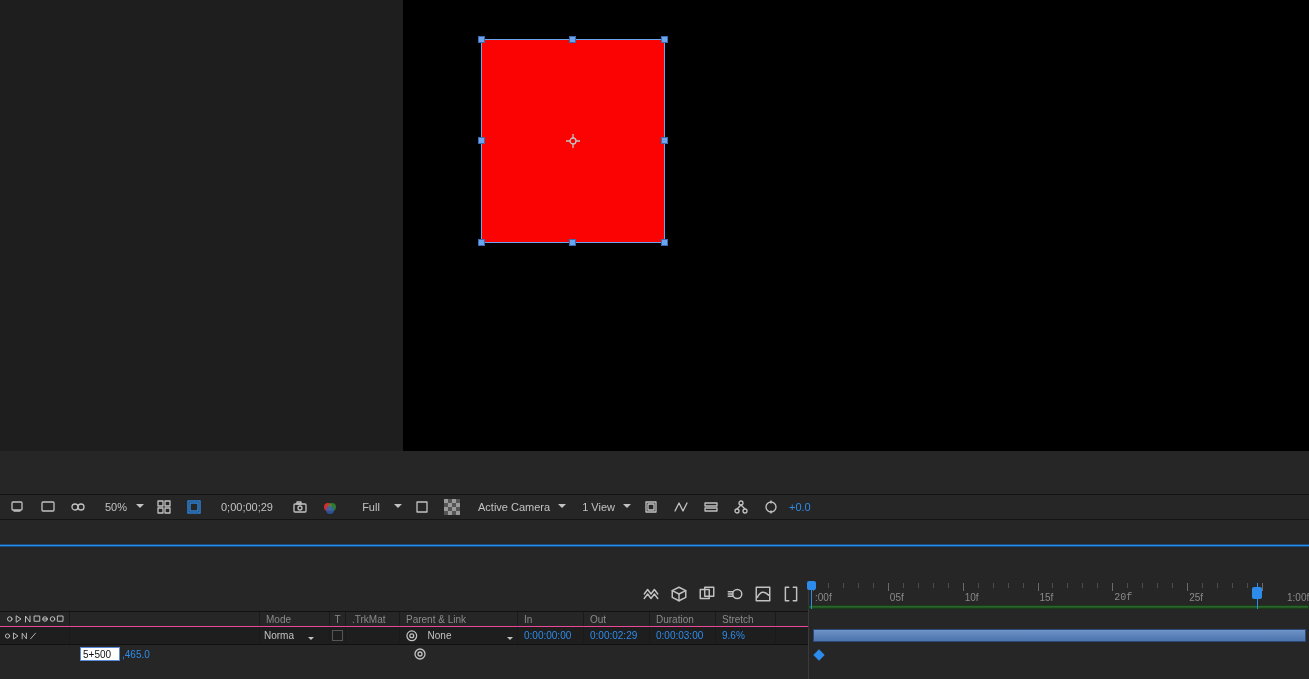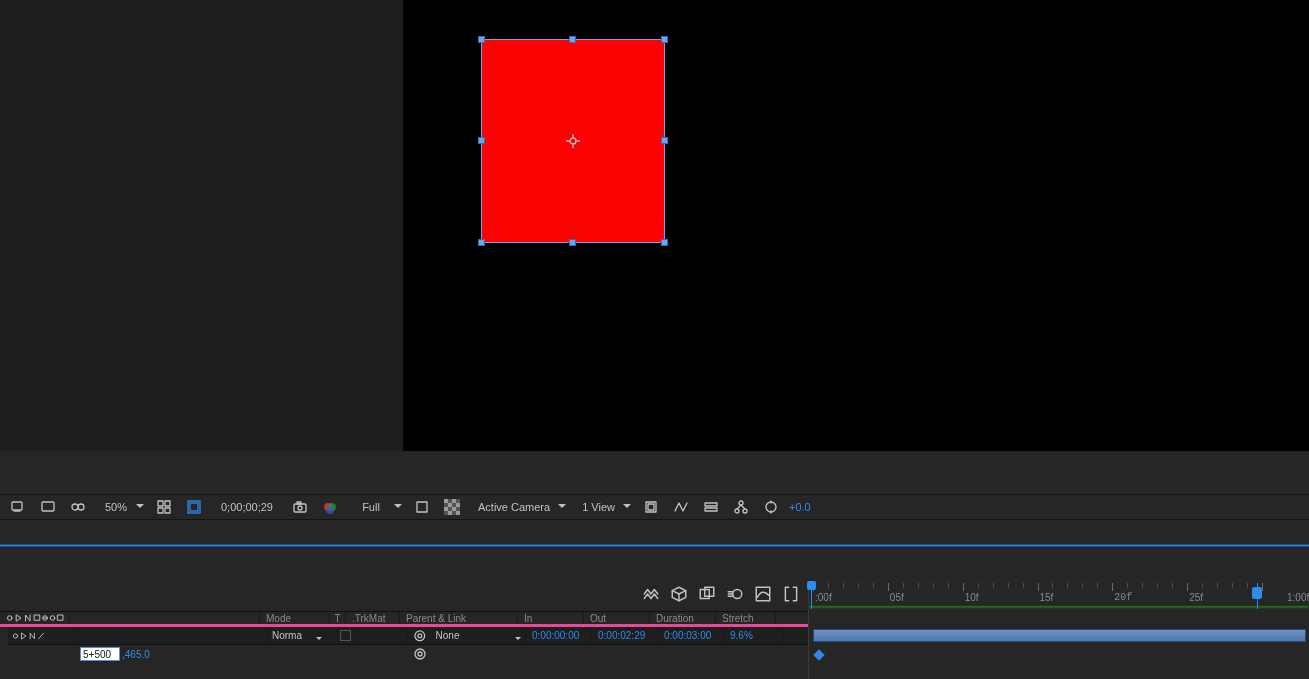--- a/index.html
+++ b/index.html
@@ -115,40 +115,40 @@
   }
   .playhead-end-cap{
     position:absolute;top:40px;width:10px;height:12px;
     background:var(--link);border-radius:2px;
   }
   
   
   .col-head{
     position:absolute;left:0;top:64px;width:808px;height:16px;
     background:var(--panel);
-    border-top:1px solid #111;border-bottom:3px solid #ec4899;
+    border-top:1px solid #111;border-bottom:1px solid #ec4899;
     display:flex;font-size:10px;color:var(--text-dim);
   }
   .col-head > div{border-right:1px solid #1a1a1a;display:flex;align-items:center;padding-left:6px;}
   .cell-switches{width:70px;padding-left:6px;}
   .cell-label  {width:190px;}
   .cell-mode   {width:70px}
   .cell-t      {width:16px;justify-content:center;padding-left:0 !important;}
   .cell-trkmat {width:54px}
   .cell-parent {width:118px}
   .cell-in     {width:66px}
   .cell-out    {width:66px}
   .cell-dur    {width:66px}
   .cell-str    {width:60px}
   
   
   .layer-row{
     position:absolute;left:0;width:808px;height:18px;
     background:var(--panel-dark);
-    display:flex;font-size:10px;color:var(--text);margin-left:8px;
+    display:flex;font-size:10px;color:var(--text);
   }
   .layer-row.r1{top:80px;border-bottom:1px solid #111;}
   .layer-row .cell{display:flex;align-items:center;border-right:1px solid #1a1a1a;}
   .switch-cell{width:70px;display:flex;align-items:center;gap:1px;padding-left:4px;}
   .swatch{width:11px;height:11px;border:1px solid #555;}
   .mode-drop{display:flex;align-items:center;position:relative;width:58px;padding-left:4px;}
   .mode-drop::after{content:"";position:absolute;right:4px;top:7px;border:3px solid transparent;border-top-color:var(--text);}
   .parent-drop{display:flex;align-items:center;position:relative;width:96px;padding-left:4px;}
   .parent-drop::after{content:"";position:absolute;right:4px;top:7px;border:3px solid transparent;border-top-color:var(--text);}
   .blue-num{color:var(--link);}

